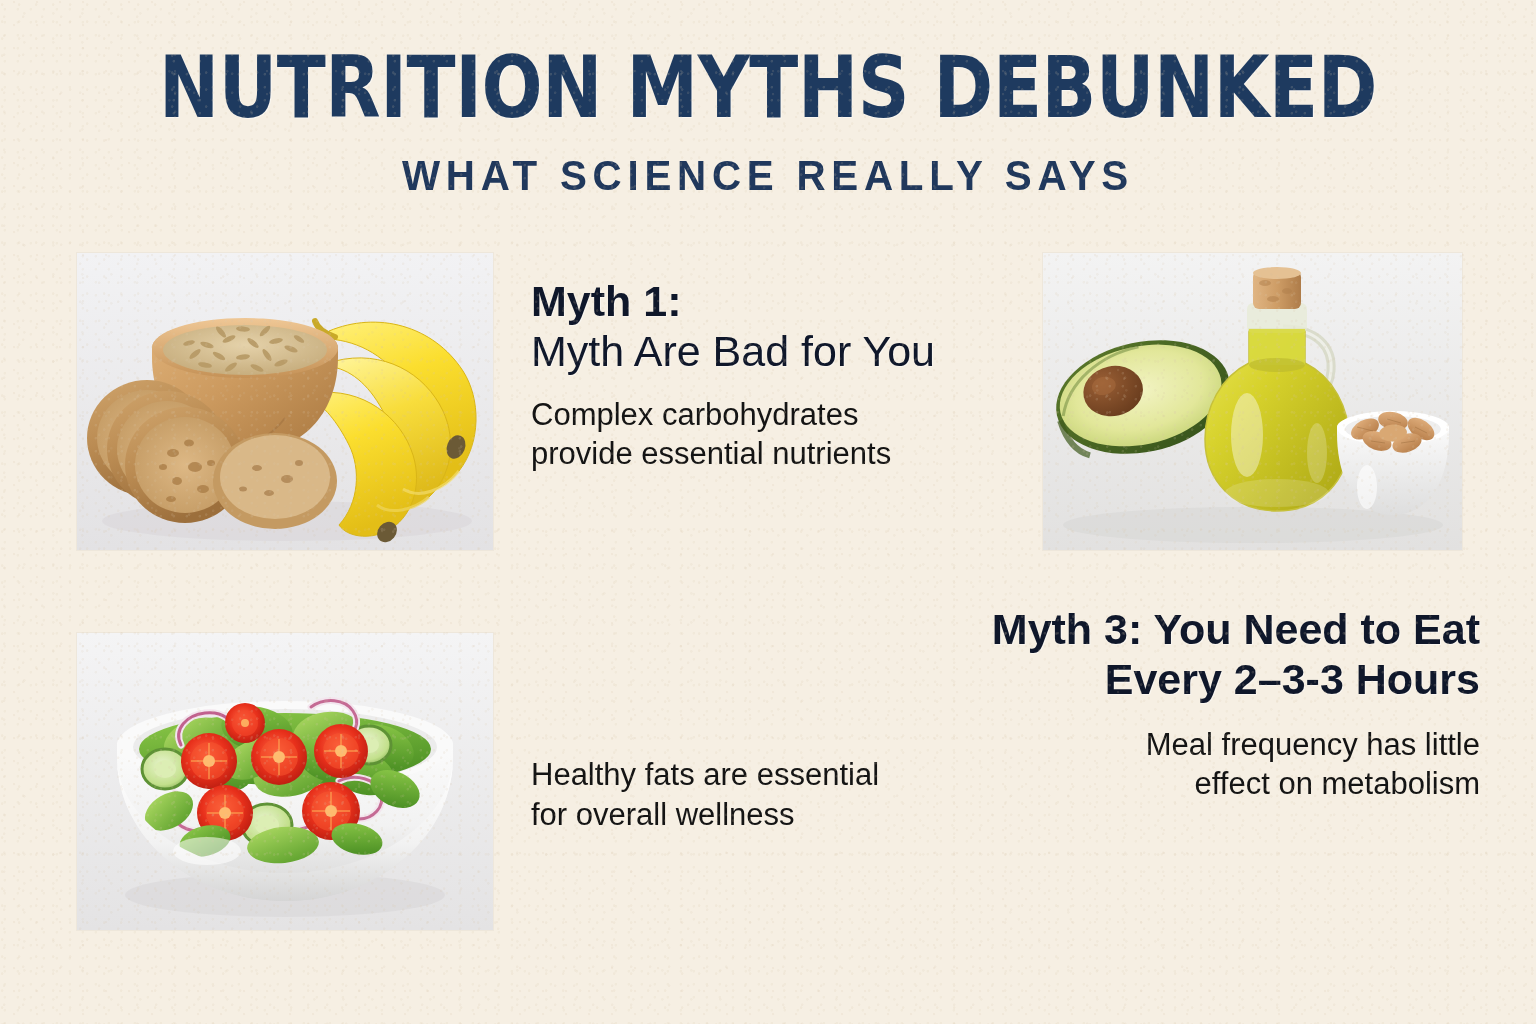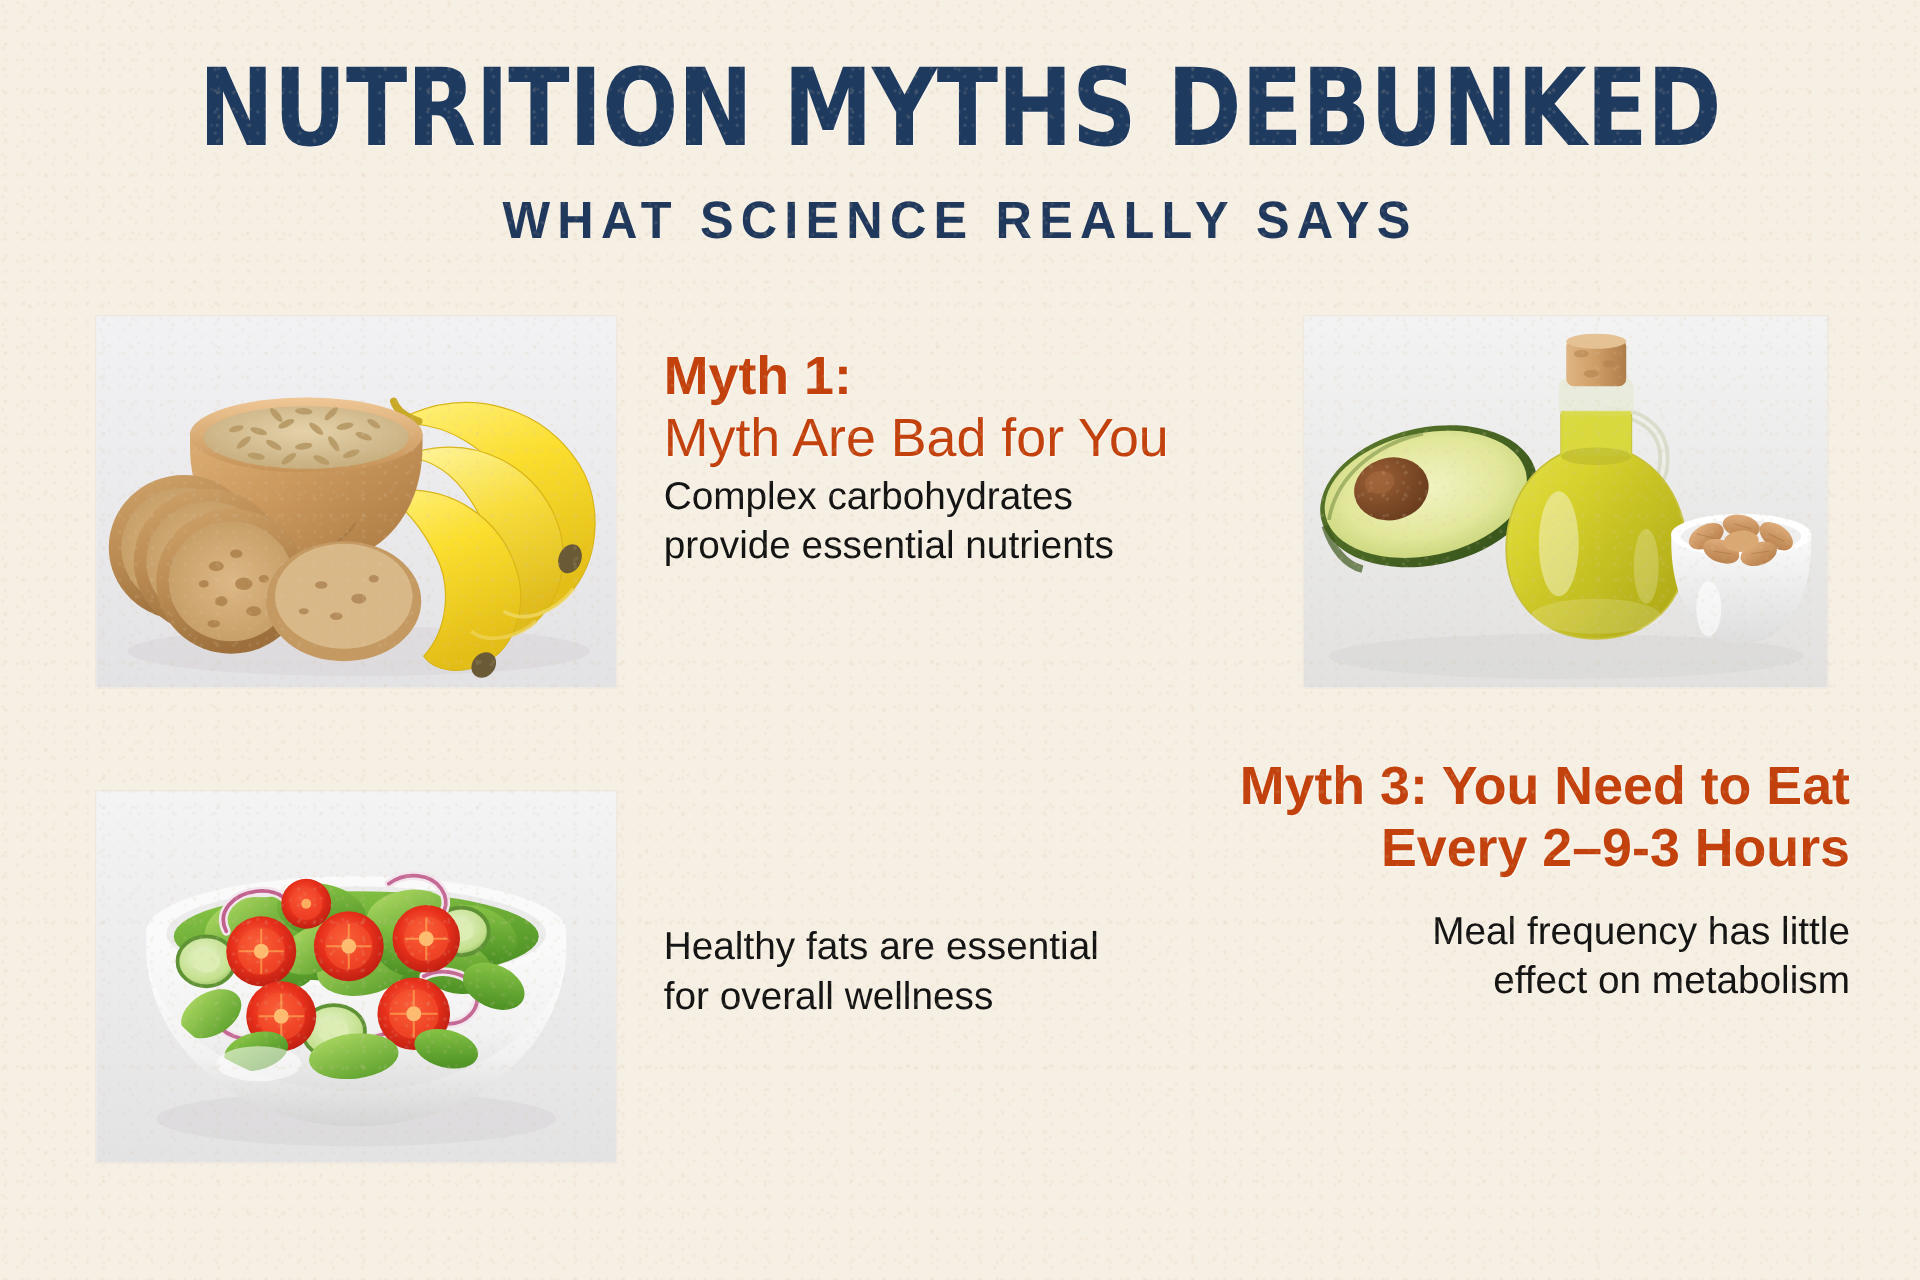--- a/index.html
+++ b/index.html
@@ -45,33 +45,34 @@
     font-weight:700;
     font-size:42px;
     letter-spacing:6px;
     color:#20385C;
     transform:scaleX(.96);
     white-space:nowrap;
   }
 
   
   .myth-head{
-    color:#c2410c;
+    color:#0f172a;
     font-size:43px;
     line-height:1.16;
     font-weight:400;
     text-shadow:1px 1px 0 rgba(255,255,255,.45);
   }
   .myth-head .lead{font-weight:700;}
   .myth-head.all-bold{font-weight:700;}
   .myth-body{
     color:#141414;
     font-size:31px;
     line-height:1.28;
     font-weight:400;
+    margin-top:18px;
   }
 
   #block1{left:531px;top:277px;width:510px;text-align:left;}
   #block2{left:531px;top:737px;width:430px;text-align:left;}
   #block3{left:860px;top:605px;width:620px;text-align:right;}
   #block3 .myth-body{margin-top:20px;}
 
   
   .photo{
     overflow:hidden;
@@ -474,21 +475,21 @@
   <div class="myth-body">
     <span>Healthy fats are essential</span><br>
     <span>for overall wellness</span>
   </div>
 </div>
 
 <div class="abs" id="block3">
   <div class="myth-head all-bold">
     <span>Myth 3:</span>
     <span>You Need to Eat</span><br>
-    <span>Every 2–9-3 Hours</span>
+    <span>Every 2–3-3 Hours</span>
   </div>
   <div class="myth-body">
     <span>Meal frequency has little</span><br>
     <span>effect on metabolism</span>
   </div>
 </div>
 
 <div id="grain"></div>
 
 </body></html>

